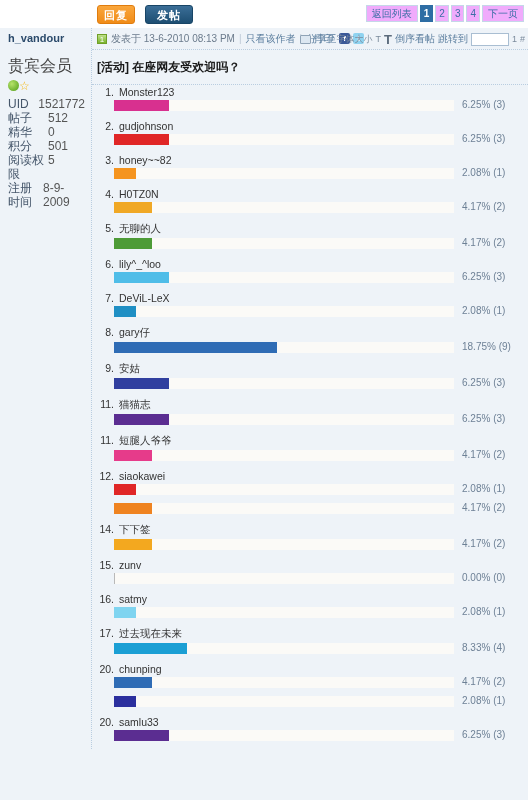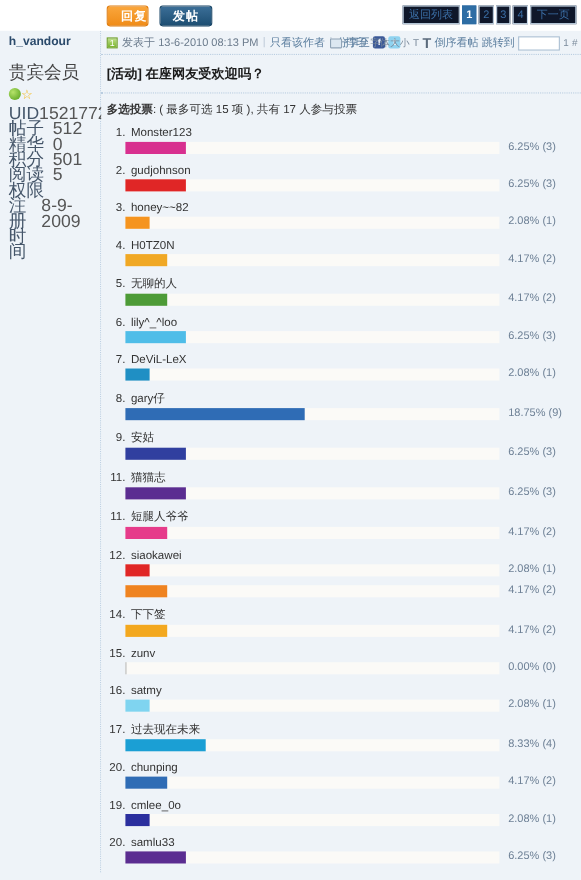--- a/index.html
+++ b/index.html
@@ -14,43 +14,43 @@
   }
   .page { position: relative; width: 528px; height: 800px; background:#eef3f8; }
 
   
   .topbar { position:relative; height: 28px; background:#ffffff; }
   .btn-reply, .btn-post {
     position:absolute; top:5px; height:19px; line-height:19px;
     border-radius:3px; color:#fff; font-size:11px; font-weight:bold;
     text-align:center; letter-spacing:1px; cursor:pointer;
   }
-  .btn-reply { left:97px; width:38px; background:linear-gradient(#faa63c,#f08c18); border:1px solid #e07c0d;text-align:right; }
+  .btn-reply { left:97px; width:38px; background:linear-gradient(#faa63c,#f08c18); border:1px solid #e07c0d; }
   .btn-post  { left:145px; width:48px; background:linear-gradient(#3b6e97,#1d4e72); border:1px solid #184566; }
 
   .pager { position:absolute; right:4px; top:5px; display:flex; gap:2px; }
   .pg {
     height:17px; min-width:13px; line-height:15px; padding:0 3px;
-    border:1px solid #c5d7e8; background:#0f172a; color:#3b6ea5;
+    border:1px solid #c5d7e8; background:#f0abfc; color:#3b6ea5;
     font-size:10px; text-align:center; cursor:pointer;
   }
   .pg.wide { padding:0 5px; }
   .pg.active { background:#2e6da4; color:#fff; border-color:#2e6da4; font-weight:bold; }
 
   
   .cols { display:flex; }
   .side { width:92px; flex:0 0 92px; background:#eef3f8; border-right:1px dotted #b9cde0; }
   .side-top { height:22px; padding:4px 0 0 8px; font-weight:bold; color:#2b4a6b; font-size:11px; }
   .side-box { margin:4px 6px 0 8px; padding-top:2px; }
   .vip { color:#444; font-size:16px; margin-bottom:2px; }
   .badges { margin:1px 0 4px 0; font-size:11px; letter-spacing:1px; }
   .badge-emo { display:inline-block; width:11px; height:11px; border-radius:50%;
      background:radial-gradient(circle at 35% 35%, #b6e36a, #4f9c18); vertical-align:-1px; }
   .badge-star { color:#f5b917; font-size:12px; }
-  .stats { font-size:16px; color:#4a5a6b; line-height:14px; }
+  .stats { font-size:12px; color:#4a5a6b; line-height:14px; }
   .stats div { display:flex; }
   .stats .k { width:40px; color:#45566a; }
   .stats .v { color:#555; }
 
   .content { flex:1 1 auto; min-width:0; background:#eef3f8; }
 
   
   .meta {
     position:relative; height:22px; display:flex; align-items:center;
     padding:0 4px 0 5px; font-size:10px; color:#6b7b8c;
@@ -172,23 +172,20 @@
           <a>倒序看帖</a>
           <a>跳转到</a>
           <input class="jump-input" value="" style="">
           <span class="t-small">1</span>
           <span class="t-small">#</span>
         </span>
       </div>
 
       <div class="title">[活动] 在座网友受欢迎吗？</div>
 
-      <div class="polltype">
-        <b>多选投票</b><span>: ( 最多可选 15 项 ), 共有 17 人参与投票</span>
-      </div>
 
       <div class="poll" id="poll">
           <div class="opt">
             <div class="opt-label"><span class="opt-num">1.</span><span>Monster123</span></div>
             <div class="bar-row">
               <div class="bar-track">
                 <div class="bar-fill" style="width: 55px; background: rgb(216, 48, 143);"></div>
               </div>
               <div class="bar-pct">6.25% (3)</div>
             </div>
@@ -339,21 +336,20 @@
           <div class="opt">
             <div class="opt-label"><span class="opt-num">20.</span><span>chunping</span></div>
             <div class="bar-row">
               <div class="bar-track">
                 <div class="bar-fill" style="width: 38px; background: rgb(47, 108, 181);"></div>
               </div>
               <div class="bar-pct">4.17% (2)</div>
             </div>
           </div>
           <div class="opt">
-            <div class="opt-label"><span class="opt-num">19.</span><span>cmlee_0o</span></div>
             <div class="bar-row">
               <div class="bar-track">
                 <div class="bar-fill" style="width: 22px; background: rgb(43, 47, 158);"></div>
               </div>
               <div class="bar-pct">2.08% (1)</div>
             </div>
           </div>
           <div class="opt">
             <div class="opt-label"><span class="opt-num">20.</span><span>samlu33</span></div>
             <div class="bar-row">

